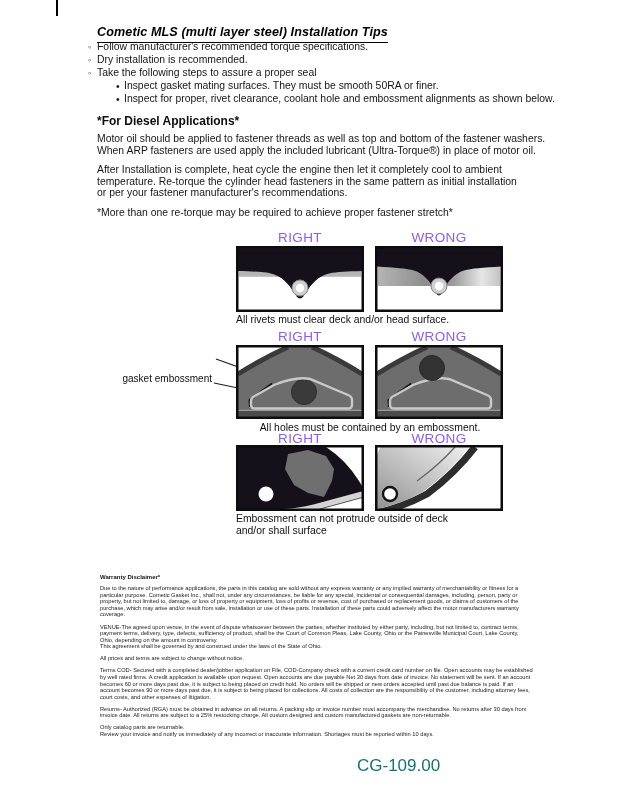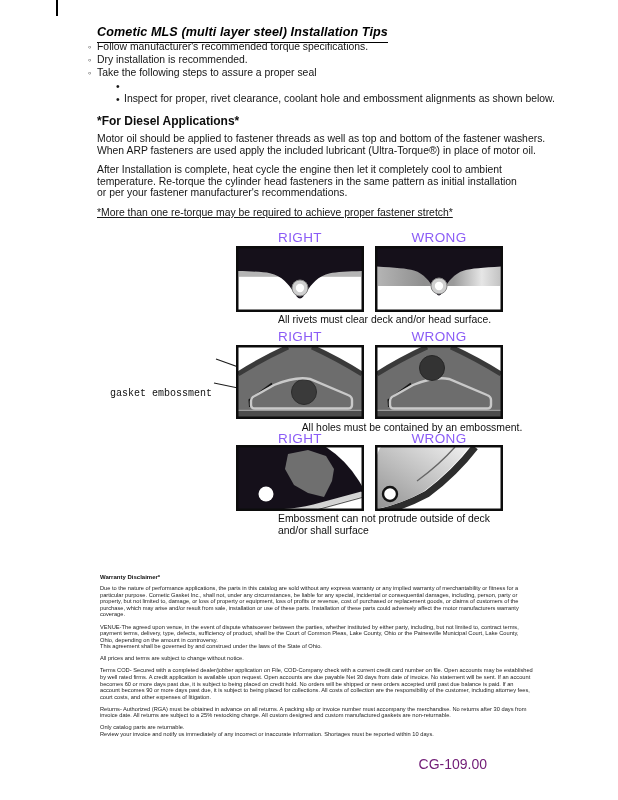--- a/index.html
+++ b/index.html
@@ -9,28 +9,28 @@
   .edge-tick{position:absolute;left:56px;top:0;width:2px;height:16px;background:#000;}
   .title{display:inline-block;margin:0;font-size:12.6px;font-weight:bold;color:#000;
          letter-spacing:.1px;border-bottom:1.6px solid #000;padding-bottom:2.5px;}
   .b-row{display:flex;font-size:10.4px;line-height:12.9px;color:#151515;white-space:nowrap;}
   .b-marker{width:9px;flex:none;font-size:9.5px;line-height:12.9px;}
   .b-row.sub{padding-left:28px;}
   .b-row.sub .b-marker{width:8px;font-size:10.5px;}
   .h2{margin:0;font-size:12px;font-weight:bold;color:#0d0d0d;}
   .body-p{margin:0;font-size:10.4px;line-height:11.7px;white-space:pre-line;color:#161616;}
   .dg-hdr{width:128px;text-align:center;font-size:13.5px;letter-spacing:.4px;color:#8b5cf6;}
-  .dg-cap{font-size:10.4px;line-height:12.4px;color:#101010;margin-left:42px;}
+  .dg-cap{font-size:10.4px;line-height:12.4px;color:#101010;}
   .dg-cap.center{width:268px;text-align:center;}
   .dg-label{width:132px;text-align:right;font-size:10px;line-height:11px;color:#101010;}
   .dg-box{display:block;}
   .fine-wrap{width:433px;}
   .fine-h{margin:0 0 5.2px;font-size:6px;font-weight:bold;color:#111;}
   .fine{margin:0 0 5.6px;font-size:5.7px;line-height:6.55px;color:#222;white-space:pre-line;}
-  .code{font-size:14px;color:#701a75;width:130px;text-align:right;}
+  .code{font-size:17px;color:#0f766e;width:130px;text-align:left;}
 </style>
 </head>
 <body>
 
 <div class="page">
 
   <div class="edge-tick"></div>
 
   <div class="abs" style="left:97px;top:22px;font-style:italic;">
     <h1 class="title">Cometic MLS (multi layer steel) Installation Tips</h1>
@@ -44,34 +44,35 @@
     <div class="b-row">
       <span class="b-marker">◦</span>
       <span>Dry installation is recommended.</span>
     </div>
     <div class="b-row">
       <span class="b-marker">◦</span>
       <span>Take the following steps to assure a proper seal</span>
     </div>
     <div class="b-row sub">
       <span class="b-marker">•</span>
+      <span>Inspect gasket mating surfaces.  They must be smooth 50RA or finer.</span>
     </div>
     <div class="b-row sub">
       <span class="b-marker">•</span>
       <span>Inspect for proper, rivet clearance, coolant hole and embossment alignments as shown below.</span>
     </div>
   </div>
 
   <h2 class="h2 abs" style="left:97px;top:114px;">*For Diesel Applications*</h2>
   <p class="body-p abs" style="left:97px;top:133px;width:450px;">Motor oil should be applied to fastener threads as well as top and bottom of the fastener washers.
 When ARP fasteners are used apply the included lubricant (Ultra-Torque®) in place of motor oil.</p>
   <p class="body-p abs" style="left:97px;top:164px;width:450px;">After Installation is complete, heat cycle the engine then let it completely cool to ambient
 temperature. Re-torque the cylinder head fasteners in the same pattern as initial installation
 or per your fastener manufacturer's recommendations.</p>
-  <p class="body-p abs" style="left:97px;top:207px;width:450px;text-decoration:underline;">*More than one re-torque may be required to achieve proper fastener stretch*</p>
+  <p class="body-p abs" style="left:97px;top:207px;width:450px;">*More than one re-torque may be required to achieve proper fastener stretch*</p>
 
   <div class="abs" style="left:0;top:228px;width:618px;height:312px;">
 
     <div class="dg-hdr abs" style="left:236px;top:2px;">RIGHT</div>
     <div class="dg-hdr abs" style="left:375px;top:2px;">WRONG</div>
 
     <svg class="dg-box abs" style="left:236px;top:18px;" width="128" height="66" viewBox="0 0 128 66">
       <rect x="0" y="0" width="128" height="66" fill="#ffffff"></rect>
       <rect x="3" y="23.8" width="122" height="7" fill="#b5b5b5"></rect>
       <path d="M2,2 H126 V25 C112,25.3 100,26 94,27.2 C82,29.5 75,39 71,45 C68,49.5 66.5,52.5 64,52.5 C61.5,52.5 60,49.5 57,45 C53,39 46,29.5 34,27.2 C28,26 16,25.3 2,25 Z" fill="#15101a"></path>
@@ -96,21 +97,21 @@
       <circle cx="64" cy="40" r="8" fill="#cfcfcf" stroke="#858585" stroke-width="1"></circle>
       <circle cx="64" cy="40" r="4.2" fill="#ffffff"></circle>
       <rect x="1.25" y="1.25" width="125.5" height="63.5" fill="none" stroke="#0c0c0c" stroke-width="2.5"></rect>
     </svg>
 
     <div class="dg-cap abs" style="left:236px;top:86px;">All rivets must clear deck and/or head surface.</div>
 
     <div class="dg-hdr abs" style="left:236px;top:101px;">RIGHT</div>
     <div class="dg-hdr abs" style="left:375px;top:101px;">WRONG</div>
 
-    <div class="dg-label abs" style="left:80px;top:160px;font-family:Liberation Mono, monospace;">gasket embossment</div>
+    <div class="dg-label abs" style="left:80px;top:145px;">gasket embossment</div>
 
     <svg class="abs" style="left:0;top:0;" width="618" height="312" viewBox="0 0 618 312">
       <line x1="216" y1="131" x2="297" y2="160" stroke="#1c1c1c" stroke-width="1.1"></line>
       <line x1="214" y1="155" x2="262" y2="165" stroke="#1c1c1c" stroke-width="1.1"></line>
     </svg>
 
     <svg class="dg-box abs" style="left:236px;top:117px;" width="128" height="74" viewBox="0 0 128 74">
       <rect x="0" y="0" width="128" height="74" fill="#6d6d6d"></rect>
       <path d="M2,2 L52,2 Q26,14 2,29 Z" fill="#ffffff"></path>
       <path d="M52,2 Q26,14 2,29" fill="none" stroke="#3a3a3a" stroke-width="5"></path>

